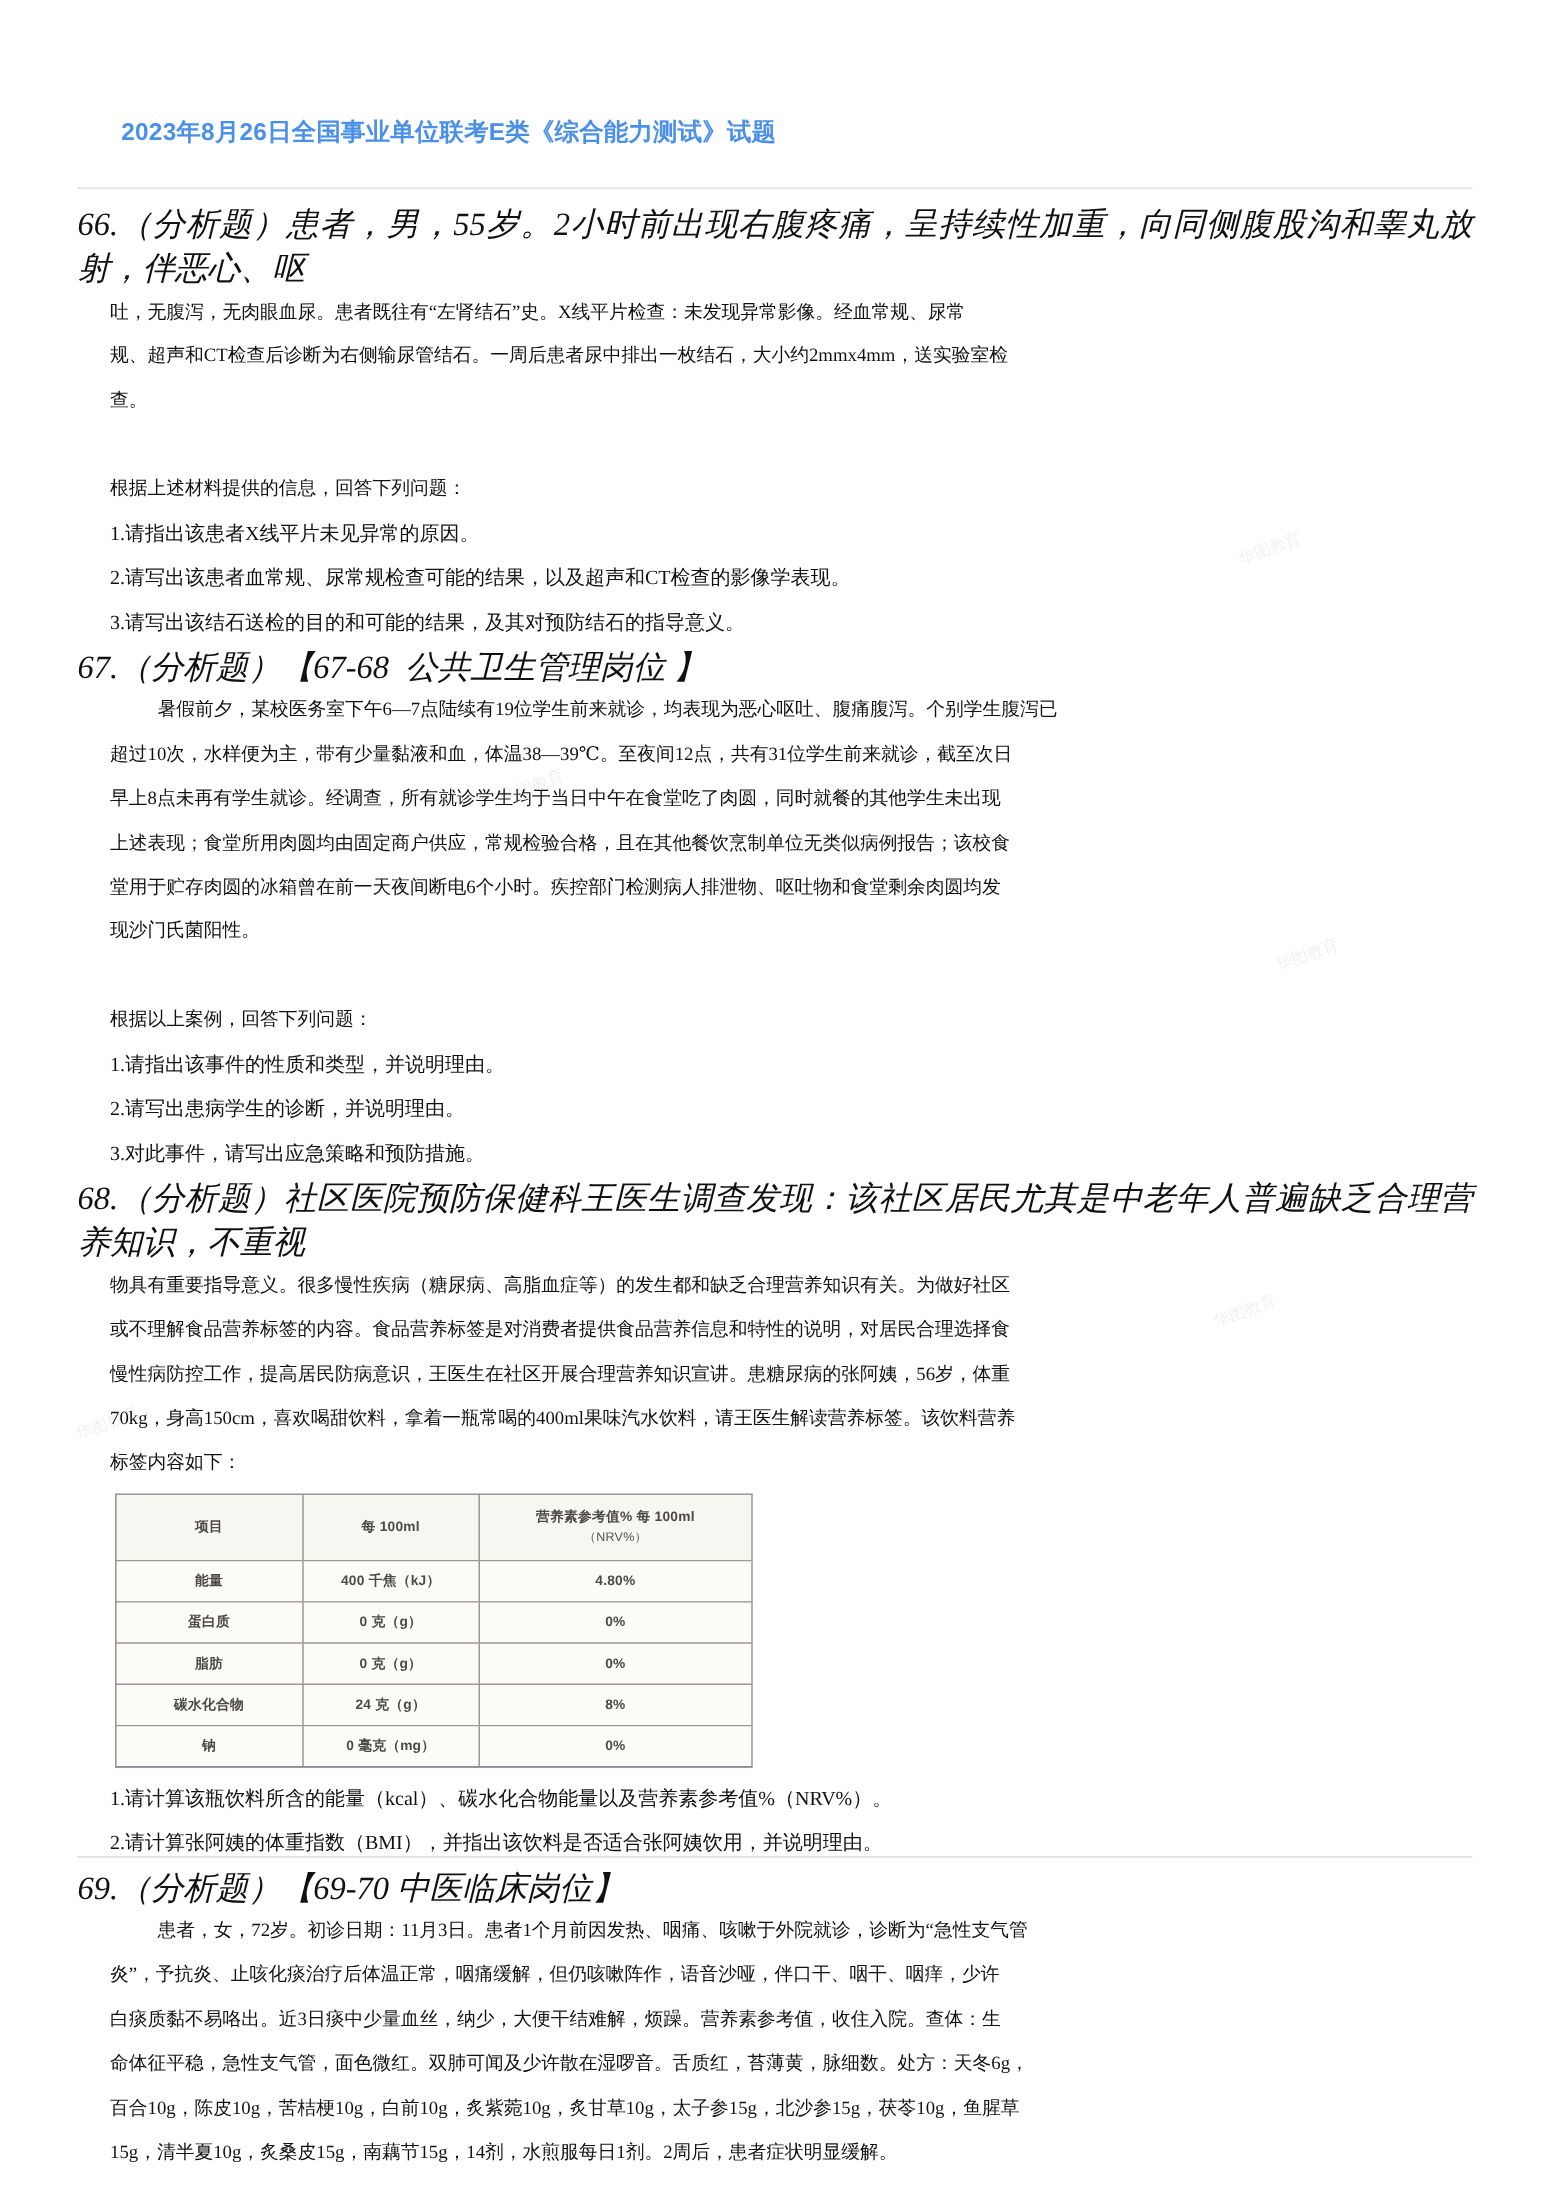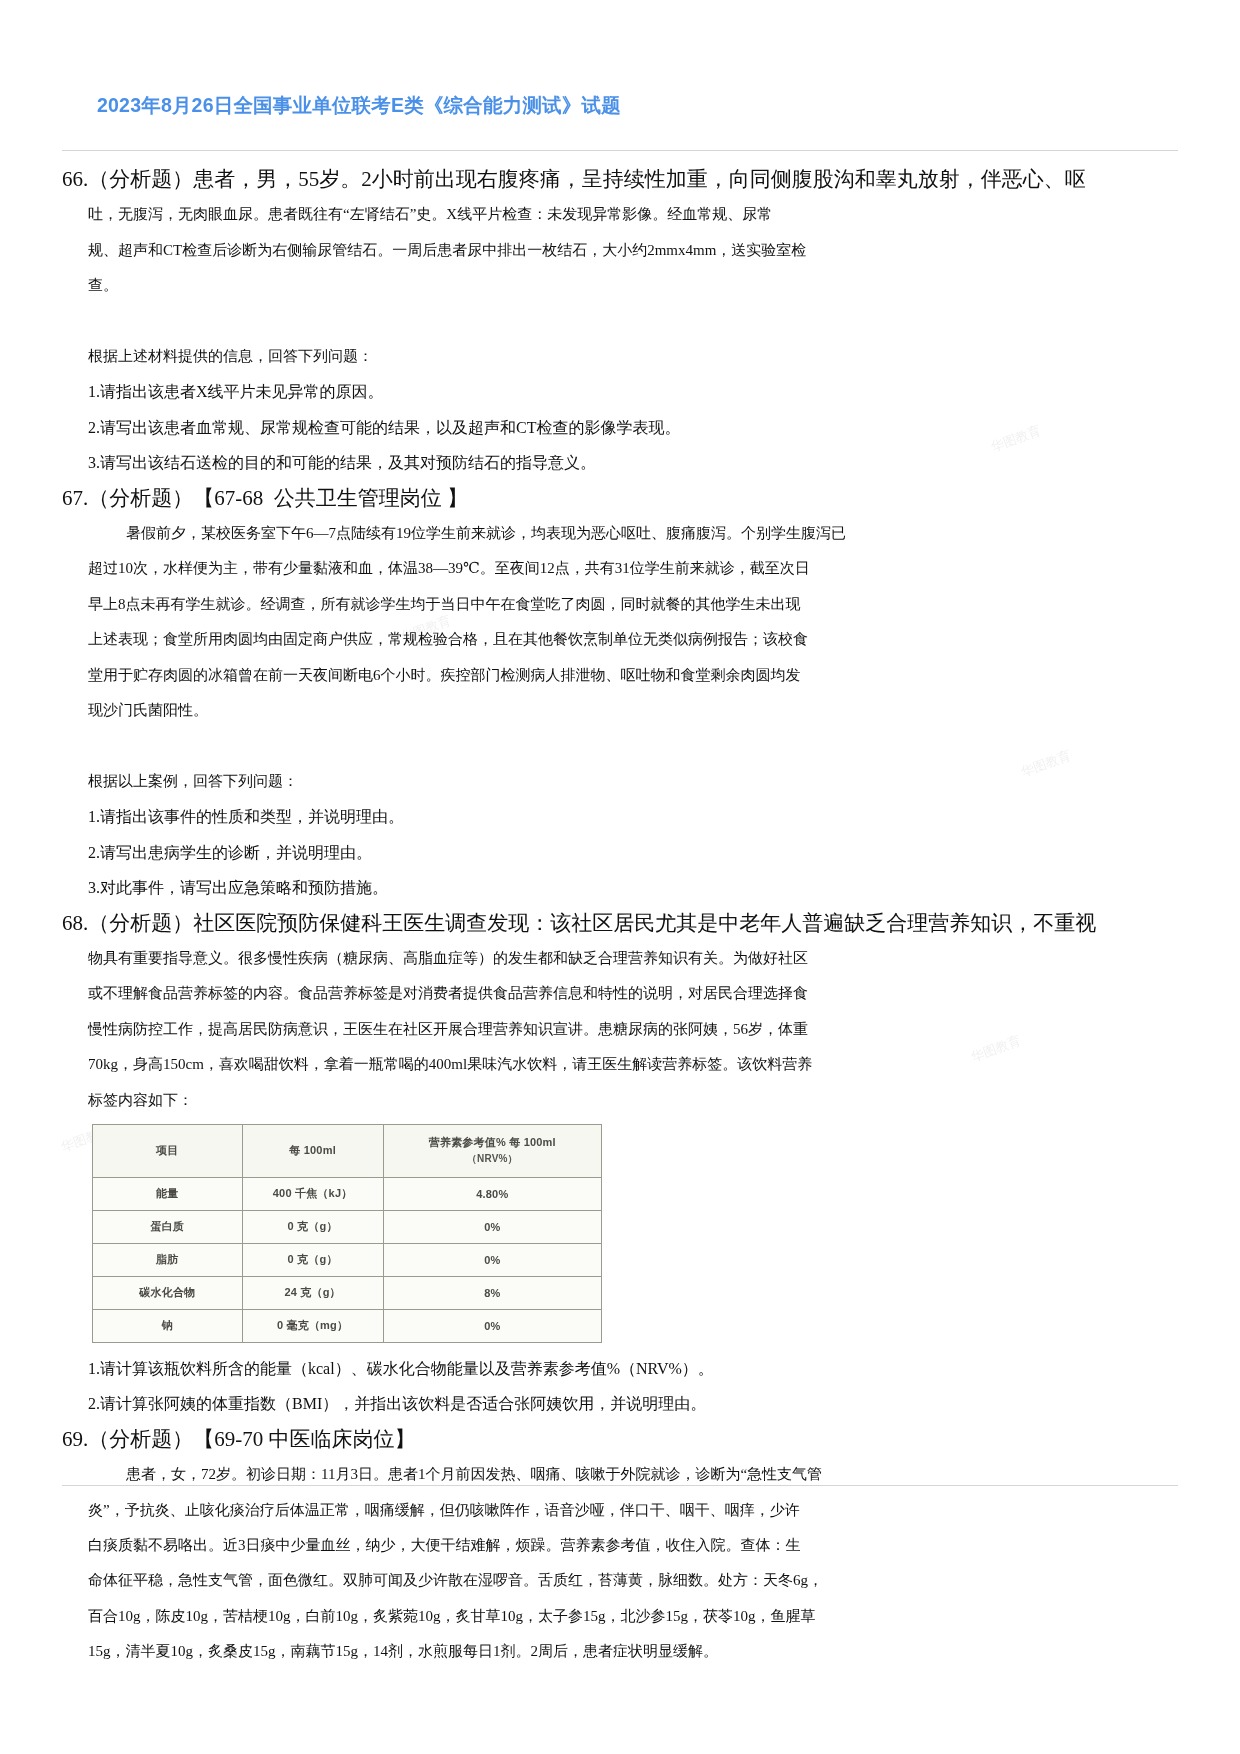--- a/index.html
+++ b/index.html
@@ -55,24 +55,25 @@
   }
   .qline {
     font-size: 19.4px;
     line-height: 35.4px;
     color: #111;
     text-align: justify;
     text-justify: inter-ideograph;
     white-space: pre-wrap;
   }
   .qhead {
-    font-size: 21px;
+    font-size: 26px;
     line-height: 35.4px;
     padding-left: 0;
     text-indent: 0;
+    font-style: italic;
   }
   .qbody {
     font-size: 15px;
     line-height: 35.4px;
     padding-left: 26px;
     text-align: justify;
     text-justify: inter-ideograph;
   }
   .qbody.indent1 { text-indent: 38px; }
   .subq {
@@ -110,21 +111,21 @@
     background: #f7f7f2;
   }
   .nutri-table td {
     height: 24px;
     background: #fbfbf8;
   }
   .nutri-table th.c1, .nutri-table td.c1 { width: 150px; }
   .nutri-table th.c2, .nutri-table td.c2 { width: 140px; }
   .nutri-table th.c3, .nutri-table td.c3 { width: 220px; }
   .nrv-sub {
-    font-weight: bold;
+    font-weight: normal;
     font-size: 10px;
     display: block;
     margin-top: 2px;
     color: #55544f;
   }
 
   
   .wm {
     position: absolute;
     color: rgba(140,140,140,0.13);

